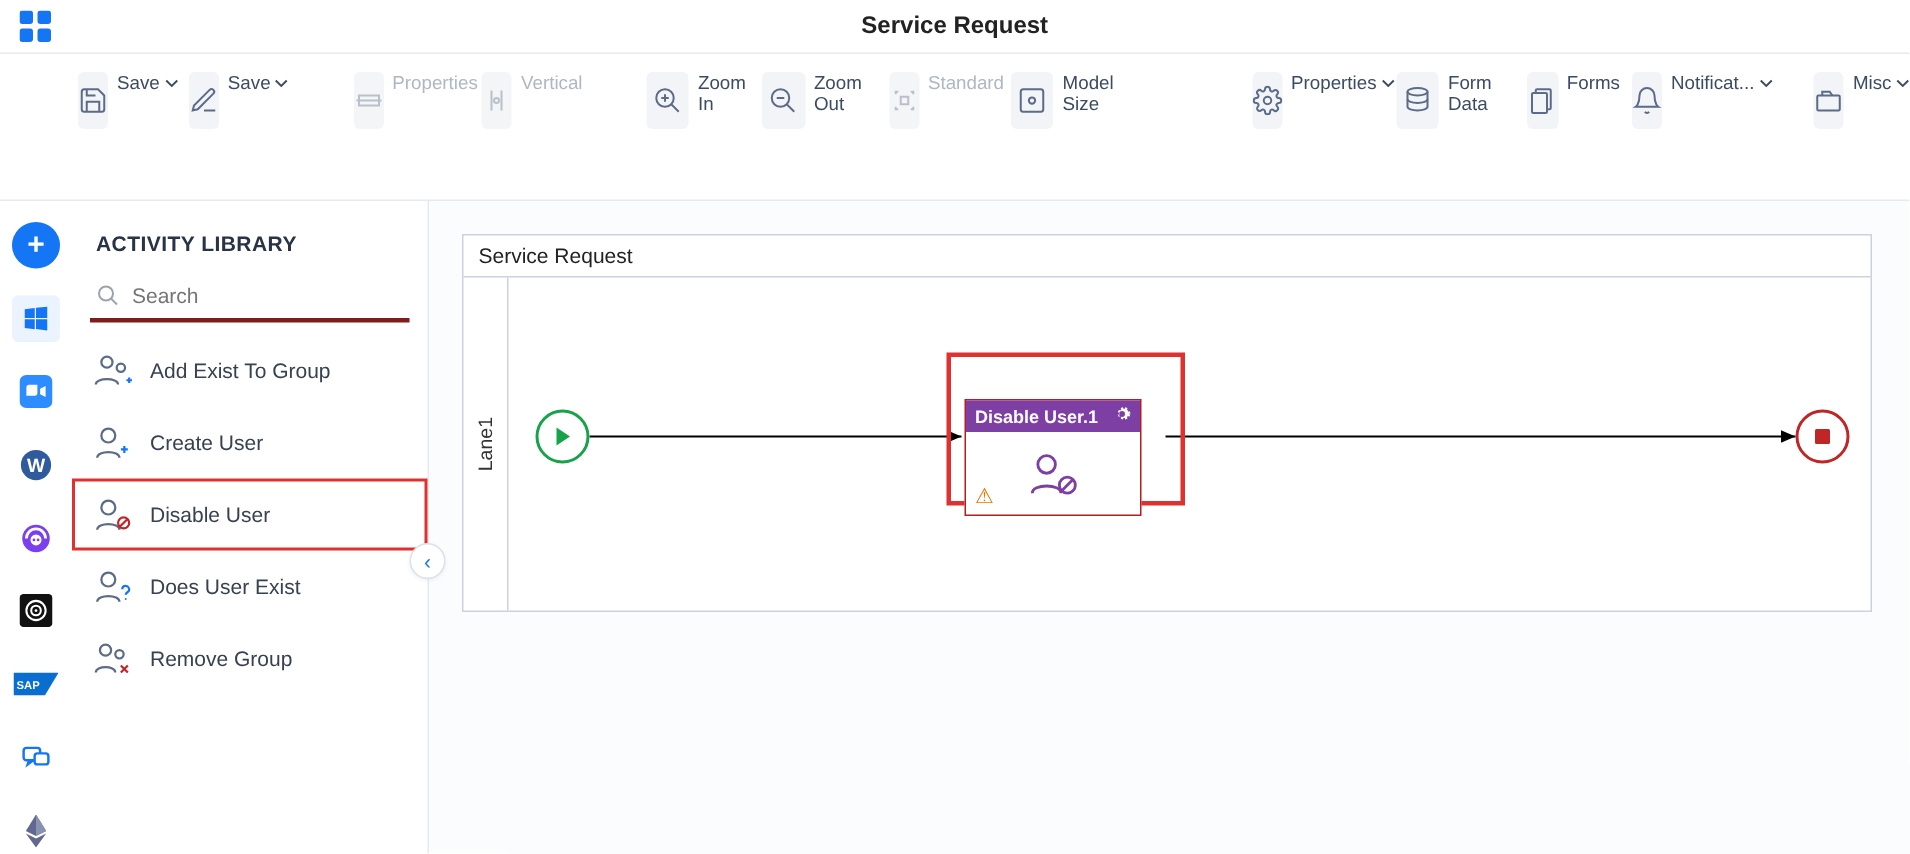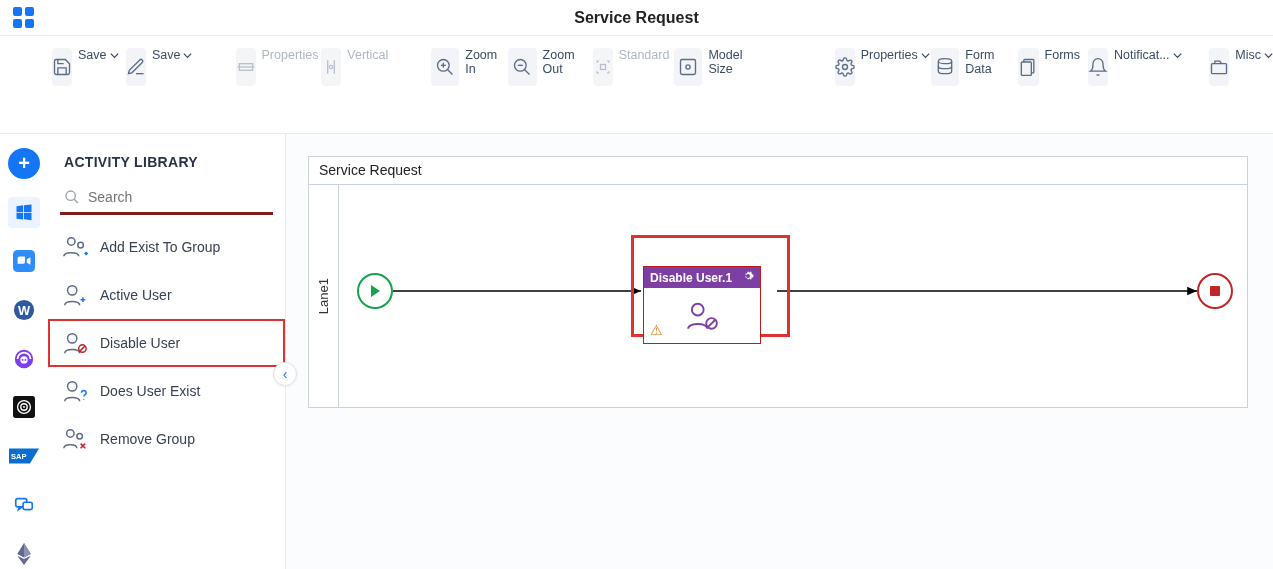--- a/index.html
+++ b/index.html
@@ -318,21 +318,21 @@
           <path d="M24 19h4M26 17v4" stroke="#1576f5"></path>
         </svg>
       <span>Add Exist To Group</span>
     </div>
     <div class="act">
       <svg class="usericon" width="26" height="24" viewBox="0 0 28 24" fill="none" stroke="currentColor" stroke-width="1.6">
           <circle cx="11" cy="7" r="5"></circle>
           <path d="M3 23c0-5.5 16-5.5 16 0"></path>
           <path d="M20 17h5M22.5 14.5v5" stroke="#1576f5"></path>
         </svg>
-      <span>Active User</span>
+      <span>Create User</span>
     </div>
     <div class="act highlight">
       <svg class="usericon" width="26" height="24" viewBox="0 0 28 24" fill="none" stroke="currentColor" stroke-width="1.6">
           <circle cx="11" cy="7" r="5"></circle>
           <path d="M3 23c0-5.5 16-5.5 16 0"></path>
           <circle cx="22" cy="18" r="4" stroke="#c02626"></circle>
           <line x1="19" y1="21" x2="25" y2="15" stroke="#c02626"></line>
         </svg>
       <span>Disable User</span>
     </div>

